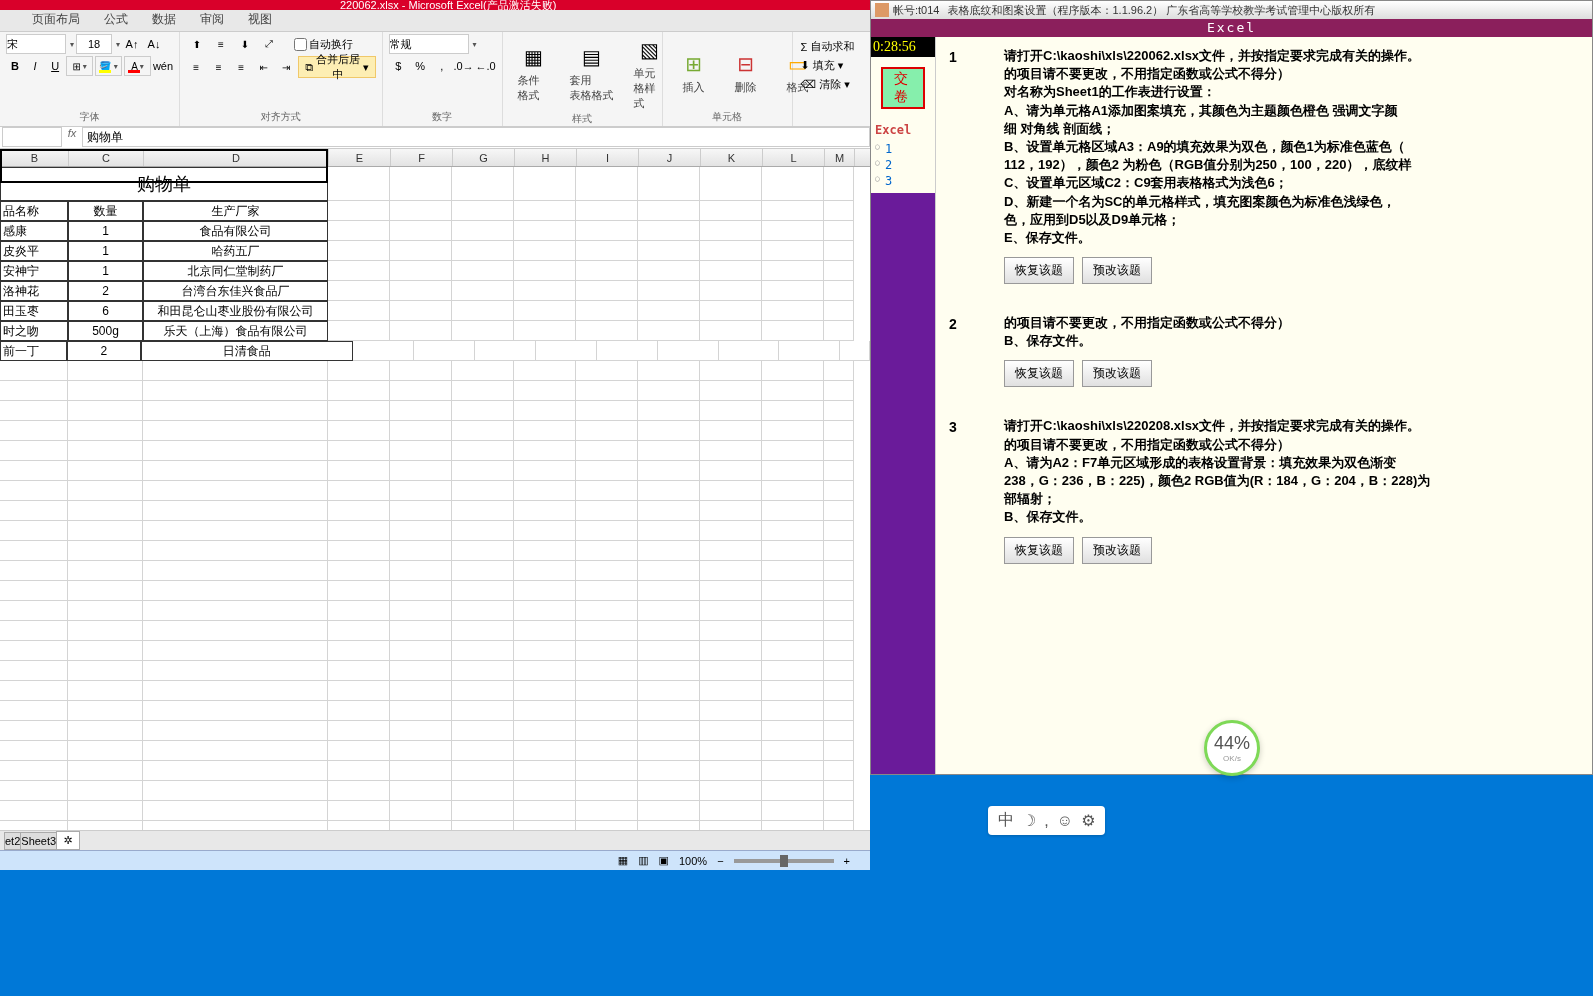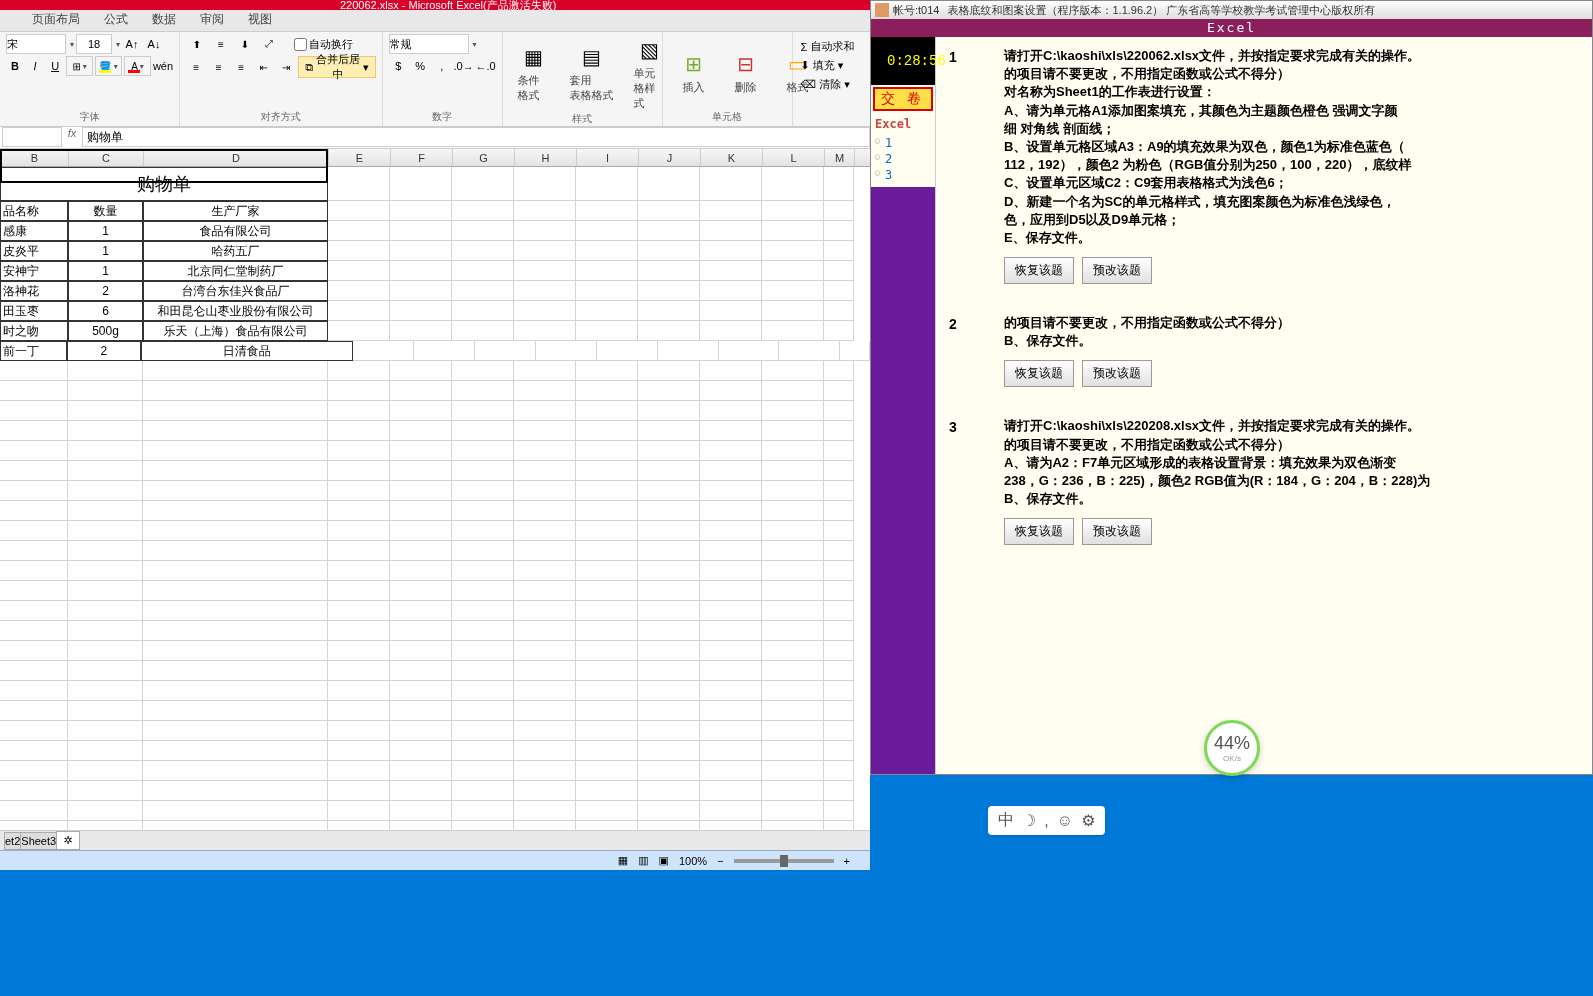--- a/index.html
+++ b/index.html
@@ -58,22 +58,22 @@
 .zoom-slider { width: 100px; height: 4px; background: #999; position: relative; }
 .zoom-thumb { width: 8px; height: 12px; background: #666; position: absolute; left: 46px; top: -4px; }
 
 
 .exam-window { position: absolute; left: 870px; top: 0; width: 723px; height: 775px; background: #fffef0; border: 1px solid #888; display: flex; flex-direction: column; }
 .exam-titlebar { height: 18px; background: linear-gradient(#fff, #ddd); font-size: 11px; display: flex; align-items: center; padding-left: 4px; color: #333; }
 .exam-titlebar .win-icon { width: 14px; height: 14px; background: #d96; margin-right: 4px; }
 .exam-header { height: 18px; background: #8b1f5c; color: #fff; text-align: center; font-size: 13px; line-height: 18px; font-family: monospace; letter-spacing: 2px; }
 .exam-body { flex: 1; display: flex; overflow: hidden; }
 .exam-sidebar { width: 65px; background: #fffef0; border-right: 1px solid #ccc; display: flex; flex-direction: column; }
-.timer-box { background: #000; color: #ff0; font-family: Liberation Mono, monospace; font-size: 14px; text-align: left; padding: 16px; }
-.submit-btn { background: #fde047; color: #d00; border: 2px solid #d00; margin: 2px; font-size: 14px; padding: 1px; cursor: pointer; letter-spacing: 4px; }
+.timer-box { background: #000; color: #ff0; font-family: Liberation Serif, serif; font-size: 14px; text-align: left; padding: 2px; }
+.submit-btn { background: #86efac; color: #d00; border: 2px solid #d00; margin: 10px; font-size: 14px; padding: 1px; cursor: pointer; letter-spacing: 4px; }
 .sidebar-label { color: #c44; font-size: 12px; padding: 4px; font-family: monospace; font-weight: bold; }
 .sidebar-item { color: #06c; font-size: 12px; padding: 1px 4px 1px 14px; cursor: pointer; font-family: monospace; position: relative; }
 .sidebar-item::before { content: "○"; position: absolute; left: 4px; font-size: 8px; color: #999; }
 .sidebar-purple { flex: 1; background: #6a1b9a; margin-top: 4px; }
 
 .exam-content { flex: 1; padding: 10px 8px; overflow-y: auto; font-size: 13px; color: #000; }
 .question-block { margin-bottom: 30px; position: relative; }
 .q-text { line-height: 1.4; font-weight: bold; }
 .q-buttons { margin-top: 10px; display: flex; gap: 8px; }
 .q-btn { padding: 4px 10px; font-size: 12px; border: 1px solid #999; background: linear-gradient(#fff,#e0e0e0); cursor: pointer; }
@@ -803,20 +803,21 @@
           </div>
         </div>
         <div class="question-block" style="margin-left: 60px;">
           <div style="position: relative;">
             <div style="position: absolute; left: -55px; top: 2px; font-size: 14px; font-weight: bold;">3</div>
             <div class="q-text">
               <div>请打开C:\kaoshi\xls\220208.xlsx文件，并按指定要求完成有关的操作。</div>
               <div>的项目请不要更改，不用指定函数或公式不得分）</div>
               <div>A、请为A2：F7单元区域形成的表格设置背景：填充效果为双色渐变</div>
               <div>238，G：236，B：225)，颜色2 RGB值为(R：184，G：204，B：228)为</div>
+              <div>部辐射；</div>
               <div>B、保存文件。</div>
             </div>
             <div class="q-buttons">
               <button class="q-btn">恢复该题</button>
               <button class="q-btn">预改该题</button>
             </div>
           </div>
         </div>
       </div>
   </div>

